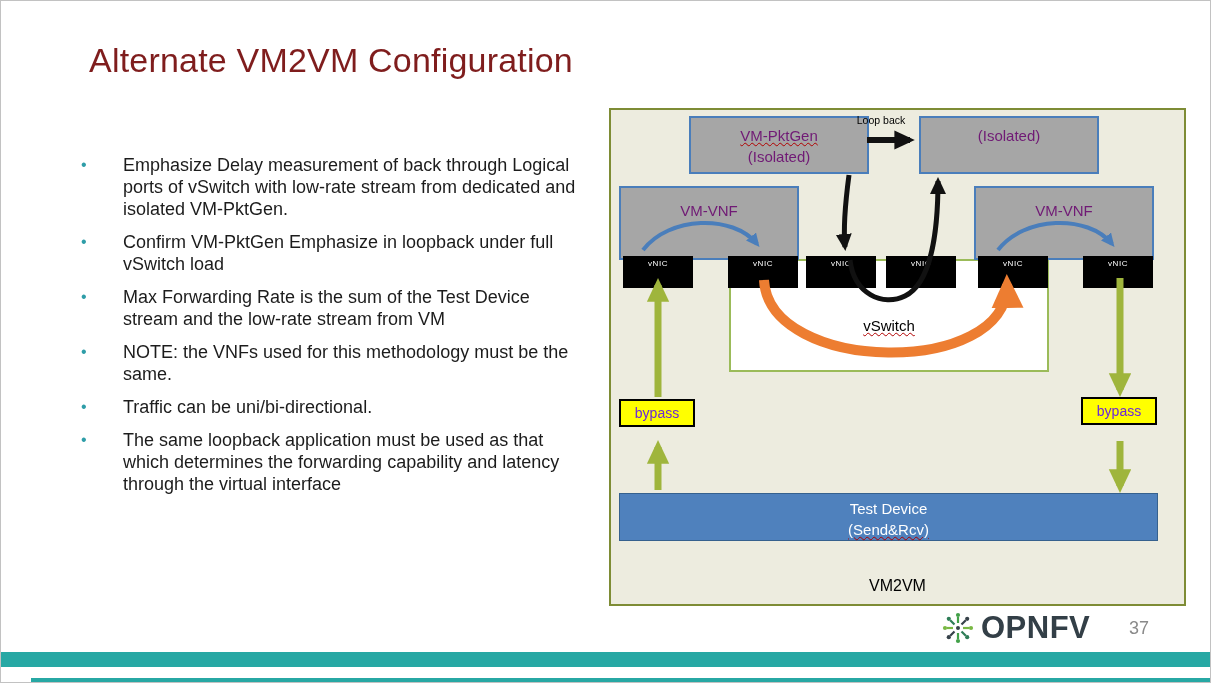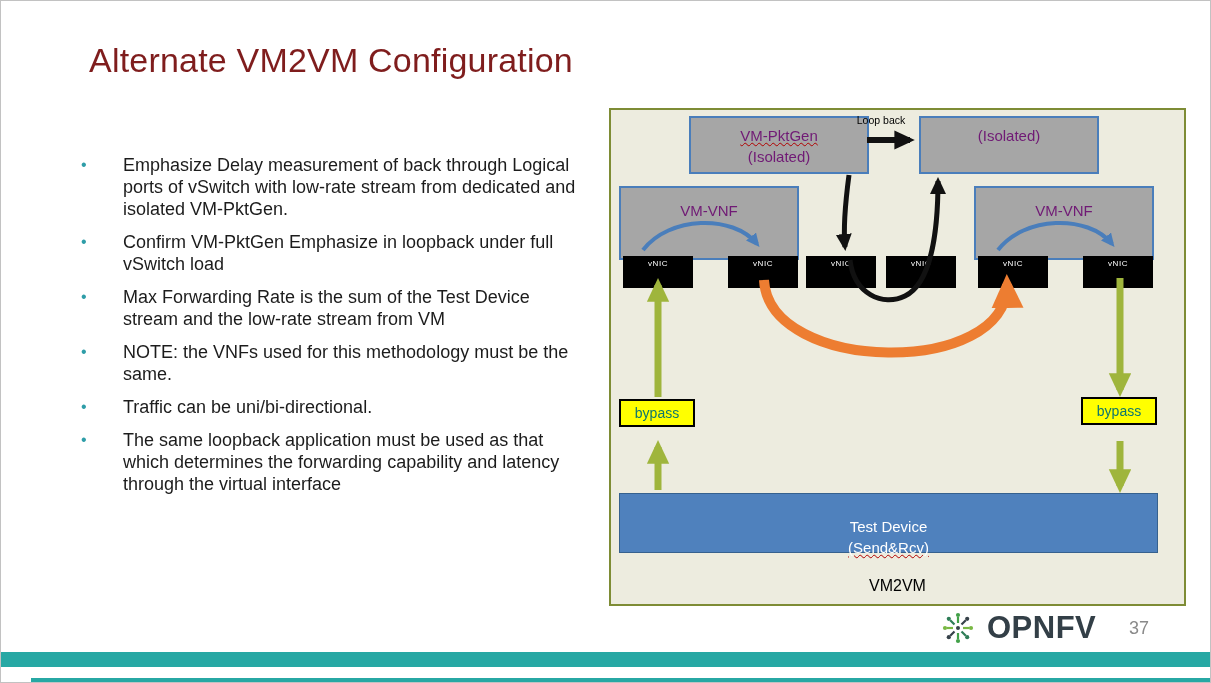--- a/index.html
+++ b/index.html
@@ -59,50 +59,50 @@
   }
   .vswitch-label { margin-top: 56px; text-align: center; font-size: 15px; color: #000; }
   .vnic {
     position: absolute; top: 146px; width: 70px; height: 32px;
     background: #000000; color: #ffffff;
     font-size: 8px; line-height: 16px; text-align: center; letter-spacing: 0.6px;
   }
   .bypass {
     position: absolute; width: 76px; height: 28px;
     background: #ffff00; border: 2px solid #000000;
-    font-size: 14px; color: #0f766e;
+    font-size: 14px; color: #6d28d9;
     display: flex; align-items: center; justify-content: center;
   }
   .bypassL { left: 8px; top: 289px; }
   .bypassR { left: 470px; top: 287px; }
   .testdevice {
-    position: absolute; left: 8px; top: 383px; width: 539px; height: 60px;
+    position: absolute; left: 8px; top: 383px; width: 539px; height: 48px;
     background: #4f81bd; border: 1px solid #36618e;
     color: #ffffff; font-size: 15px; line-height: 21px;
-    text-align: center; padding-top: 22px;
+    text-align: center; padding-top: 4px;
   }
   .vm2vm-label {
     position: absolute; left: 0; right: 0; top: 467px;
     text-align: center; font-size: 16px; color: #000000;
   }
   .overlay {
     position: absolute; left: 0; top: 0; width: 573px; height: 494px;
     pointer-events: none;
   }
   .sp {
     text-decoration-line: underline;
     text-decoration-style: wavy;
     text-decoration-color: #b00000;
     text-decoration-thickness: 1px;
   }
 
   
   .footer-bar { position: absolute; left: 0; top: 651px; width: 1211px; height: 15px; background: #27a8a4; }
   .bottom-strip { position: absolute; left: 30px; top: 677px; width: 1181px; height: 6px; background: #27a8a4; }
-  .logo { position: absolute; left: 940px; top: 609px; display: flex; align-items: center; gap: 12px; }
+  .logo { position: absolute; left: 940px; top: 609px; display: flex; align-items: center; gap: 6px; }
   .logo-text { font-size: 31px; font-weight: 800; color: #333f47; letter-spacing: 0.5px; }
   .page-num { position: absolute; left: 1128px; top: 617px; font-size: 18px; color: #8a8a8a; }
 </style>
 </head>
 <body>
 
 <div class="slide">
 
   <div class="title">Alternate VM2VM Configuration</div>
 
@@ -128,20 +128,23 @@
       <span class="txt">Traffic can be uni/bi-directional.</span>
     </li>
     <li class="bullet">
       <span class="dot">•</span>
       <span class="txt">The same loopback application must be used as that which determines the forwarding capability and latency through the virtual interface</span>
     </li>
   </ul>
 
   <div class="diagram">
 
+    <div class="vswitch">
+      <div class="vswitch-label sp">vSwitch</div>
+    </div>
 
     <div class="box graybox pktgen">
       <div><span class="sp">VM-PktGen</span></div>
       <div>(Isolated)</div>
     </div>
 
     <div class="loopback">Loop back</div>
 
     <div class="box graybox pktrcv">
       <div>(Isolated)</div>

